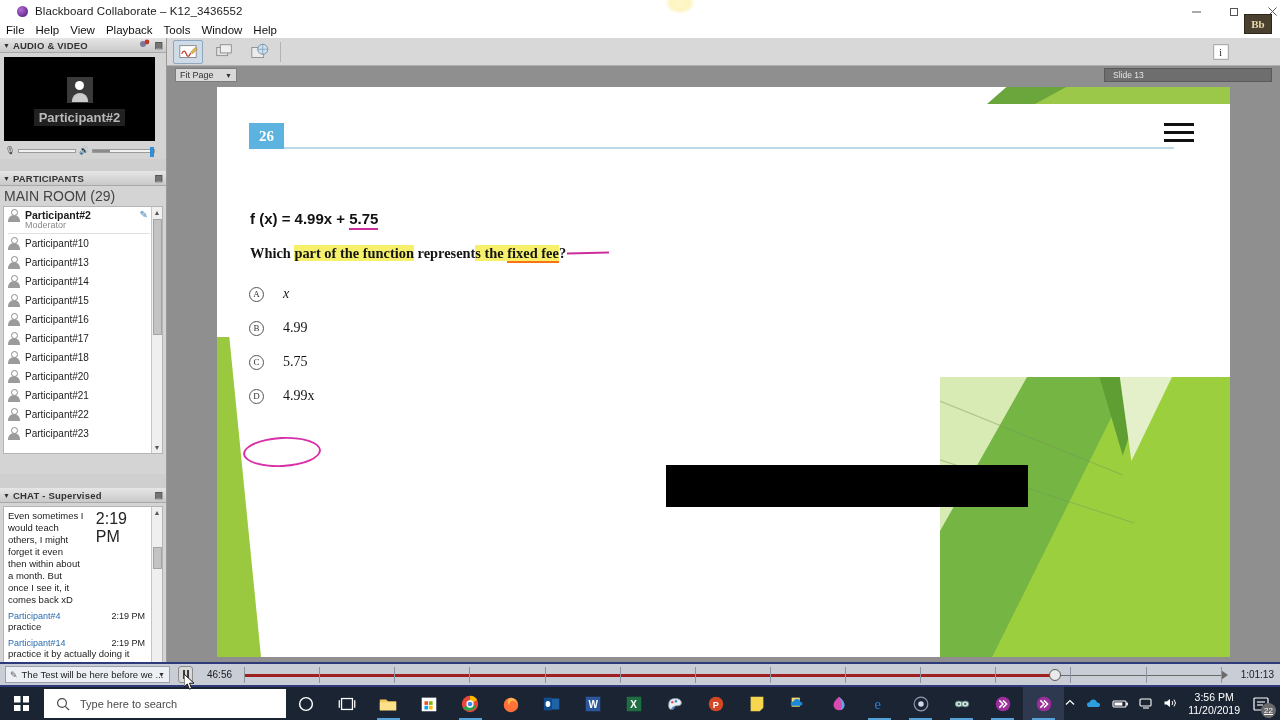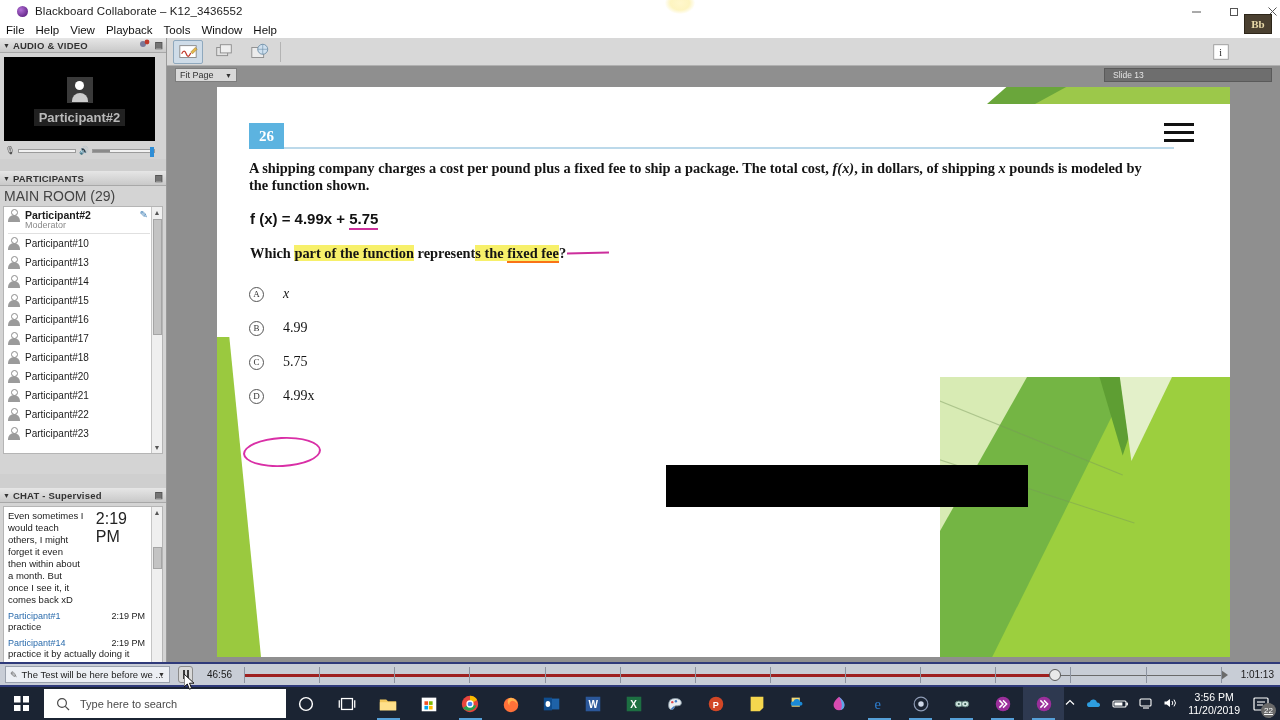--- a/index.html
+++ b/index.html
@@ -567,21 +567,21 @@
         <span class="tri">▼</span>
         <span class="panel-title">CHAT - Supervised</span>
         <span class="mini-ico">▤</span>
       </div>
       <div class="chatbox">
         <div style="display:flex;justify-content:space-between">
           <div class="msg-body" style="width:104px">Even sometimes I would teach others, I might forget it even then within about a month. But once I see it, it comes back xD</div>
           <div class="msg-time" style="margin-top:0">2:19 PM</div>
         </div>
         <div class="msg-meta">
-          <span class="msg-user">Participant#1</span>
+          <span class="msg-user">Participant#4</span>
           <span class="msg-time">2:19 PM</span>
         </div>
         <div class="msg-body">practice</div>
         <div class="msg-meta">
           <span class="msg-user">Participant#14</span>
           <span class="msg-time">2:19 PM</span>
         </div>
         <div class="msg-body">practice it by actually doing it</div>
         <div class="msg-meta">
           <span class="msg-user">Participant#13</span>
@@ -666,23 +666,20 @@
 
       <div class="qnum">26</div>
       <div class="qrule"></div>
 
       <div class="hamburger">
         <i></i>
           <i></i>
           <i></i>
       </div>
 
-      <div class="qtext">
-        <span>A shipping company charges a cost per pound plus a fixed fee to ship a package. The total cost, </span><i>f(x)</i><span>, in dollars, of shipping </span><i>x</i><span> pounds is modeled by the function shown.</span>
-      </div>
 
       <div class="formula">
         <span>f (x) = 4.99x + </span><span class="ul-magenta">5.75</span>
       </div>
 
       <div class="qask">
         <span>Which </span><span class="hl">part of the function</span><span> represent</span><span class="hl">s the </span><span class="hl ulm2">fixed fee</span><span>?</span>
       </div>
       <div class="dash"></div>
 

